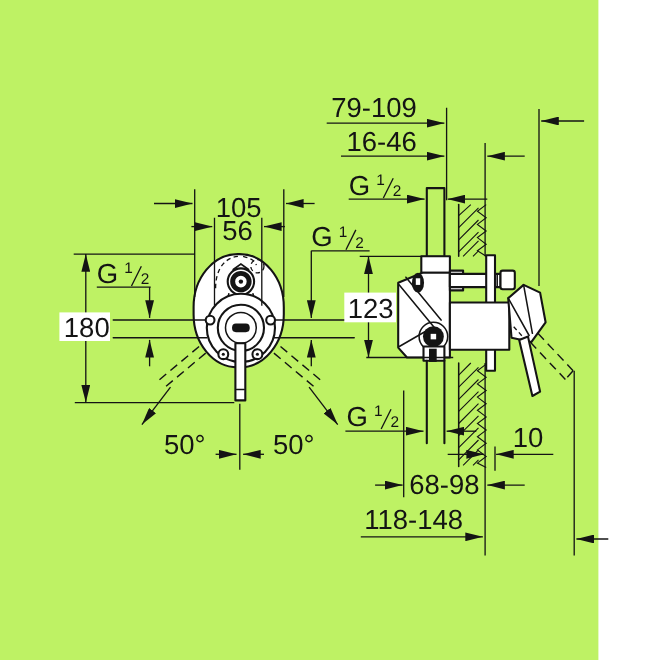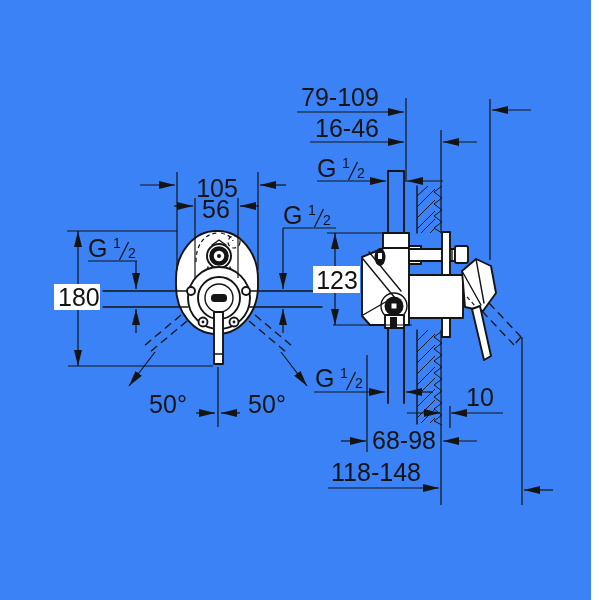--- a/index.html
+++ b/index.html
@@ -1,16 +1,16 @@
 <!DOCTYPE html>
 <html><head>
 <meta charset="utf-8">
 <style>
   html,body{margin:0;padding:0;background:#ffffff;}
-  .stage{width:591px;height:600px;background:#3b82f6;position:relative;font-family:"Liberation Sans",sans-serif;}
+  .stage{width:544px;height:600px;background:#bef264;position:relative;font-family:"Liberation Sans",sans-serif;}
   svg text{fill:#141414;font-family:"Liberation Sans",sans-serif;}
   .ol{stroke:#141414;stroke-width:1.9;fill:none;stroke-linecap:round;stroke-linejoin:round;}
   .olf{stroke:#141414;stroke-width:1.9;fill:#ffffff;stroke-linejoin:round;}
   .ol2{stroke:#141414;stroke-width:1.4;fill:none;stroke-linecap:round;}
   .dim{stroke:#141414;stroke-width:1.2;fill:none;}
   .hatch{stroke:#141414;stroke-width:1;fill:none;}
   .dashed{stroke:#141414;stroke-width:1.3;fill:none;stroke-dasharray:8 5;}
   .dashed2{stroke:#141414;stroke-width:1.2;fill:none;stroke-dasharray:4 3;}
   .dark{fill:#141414;stroke:none;}
   .dimtext{font-size:25px;}

